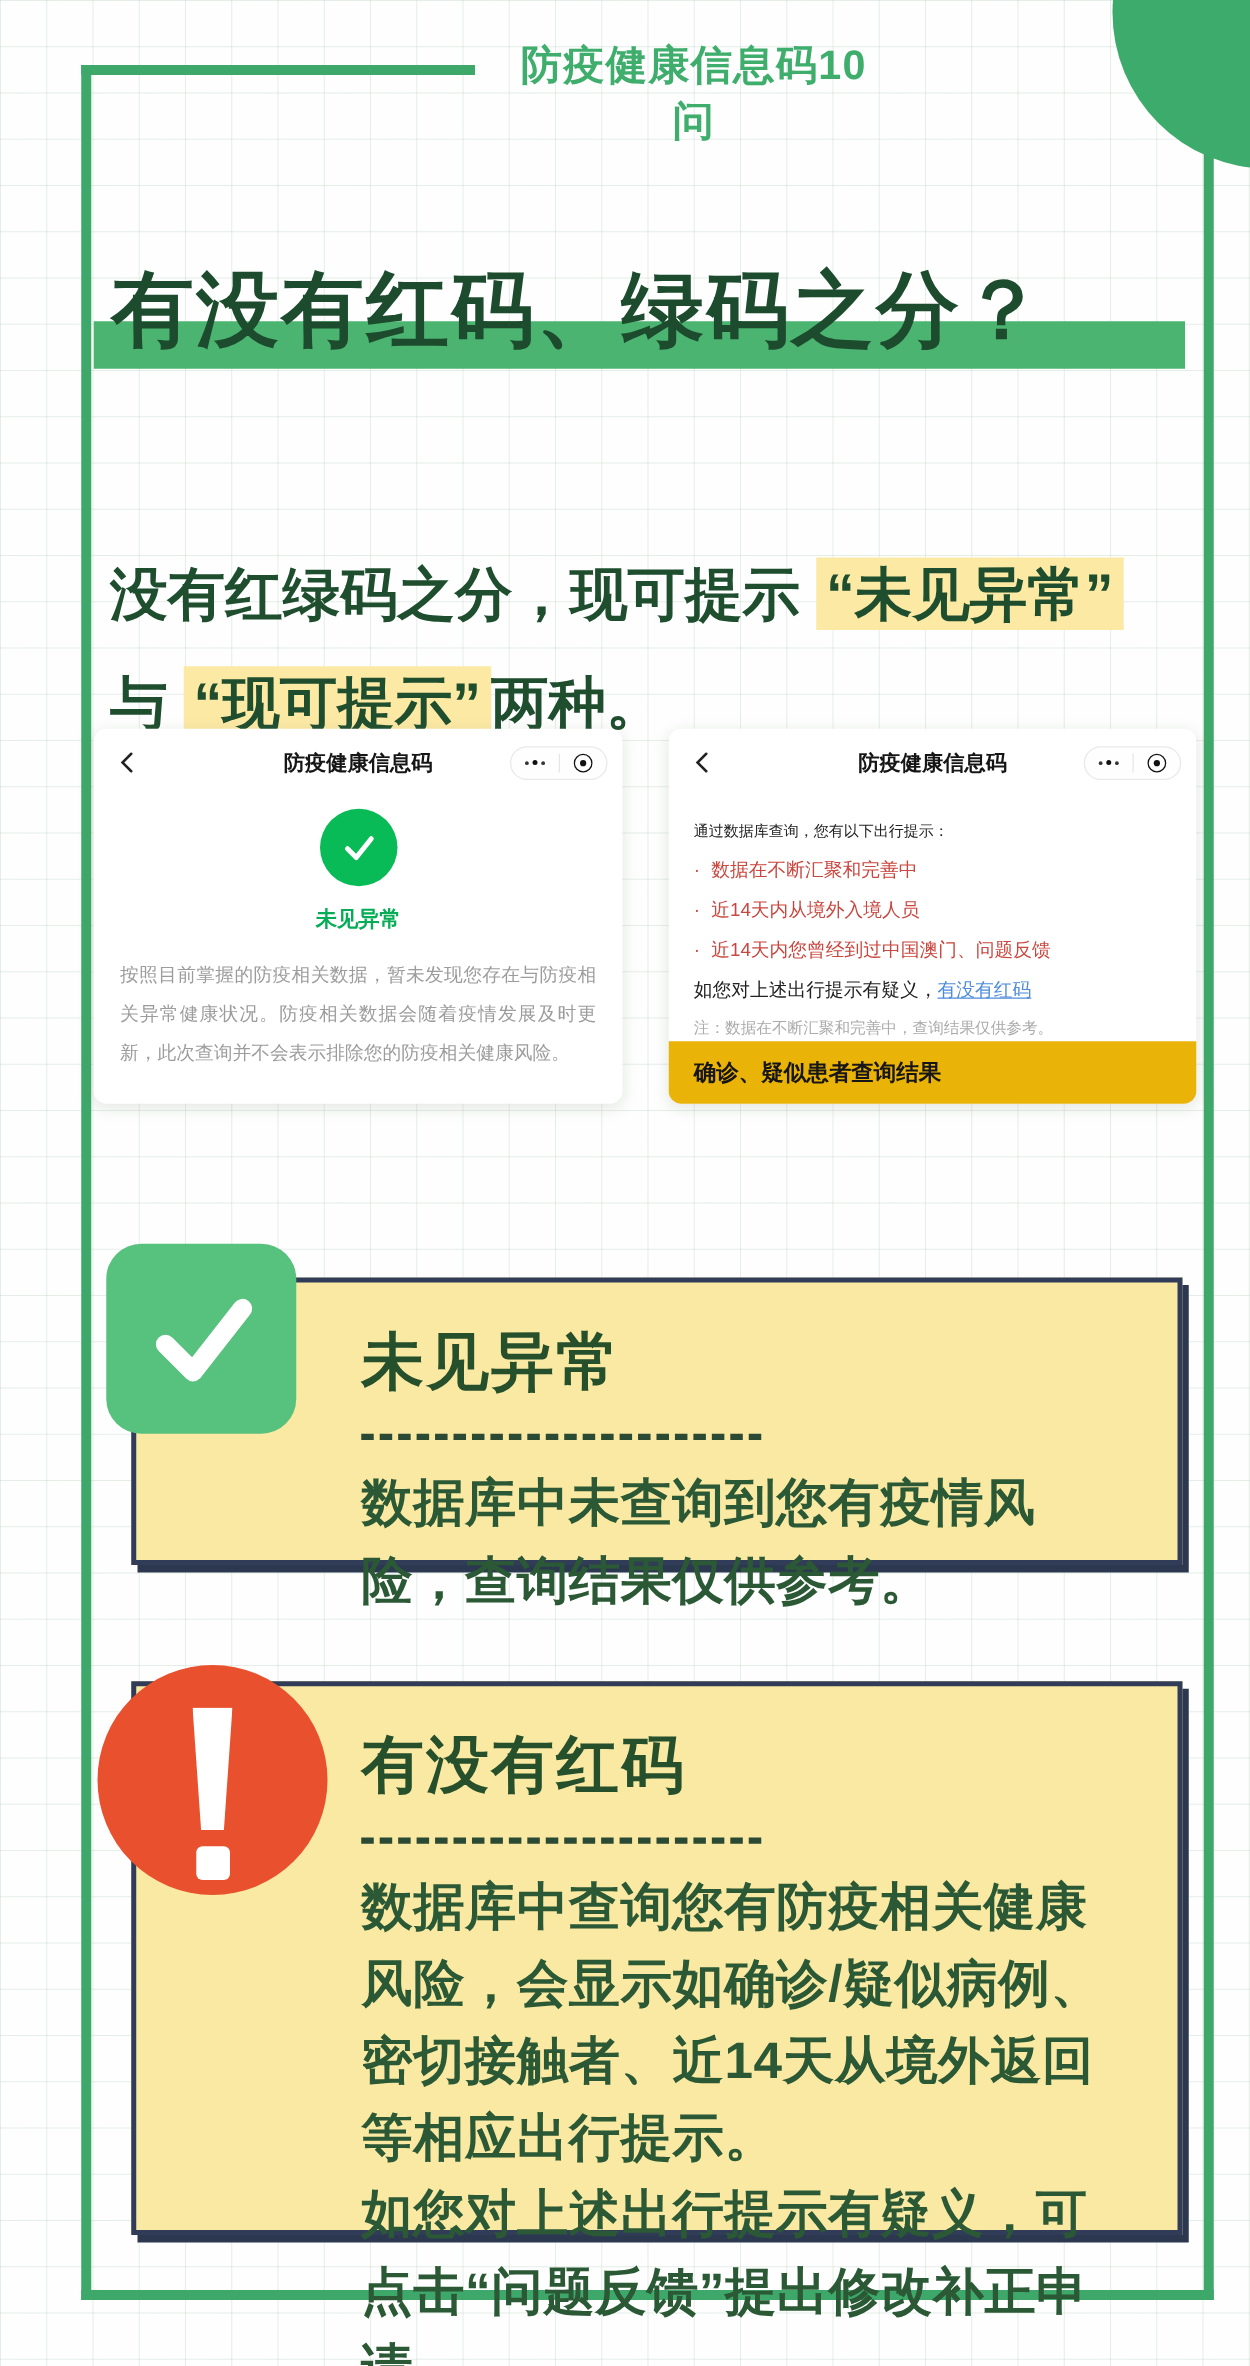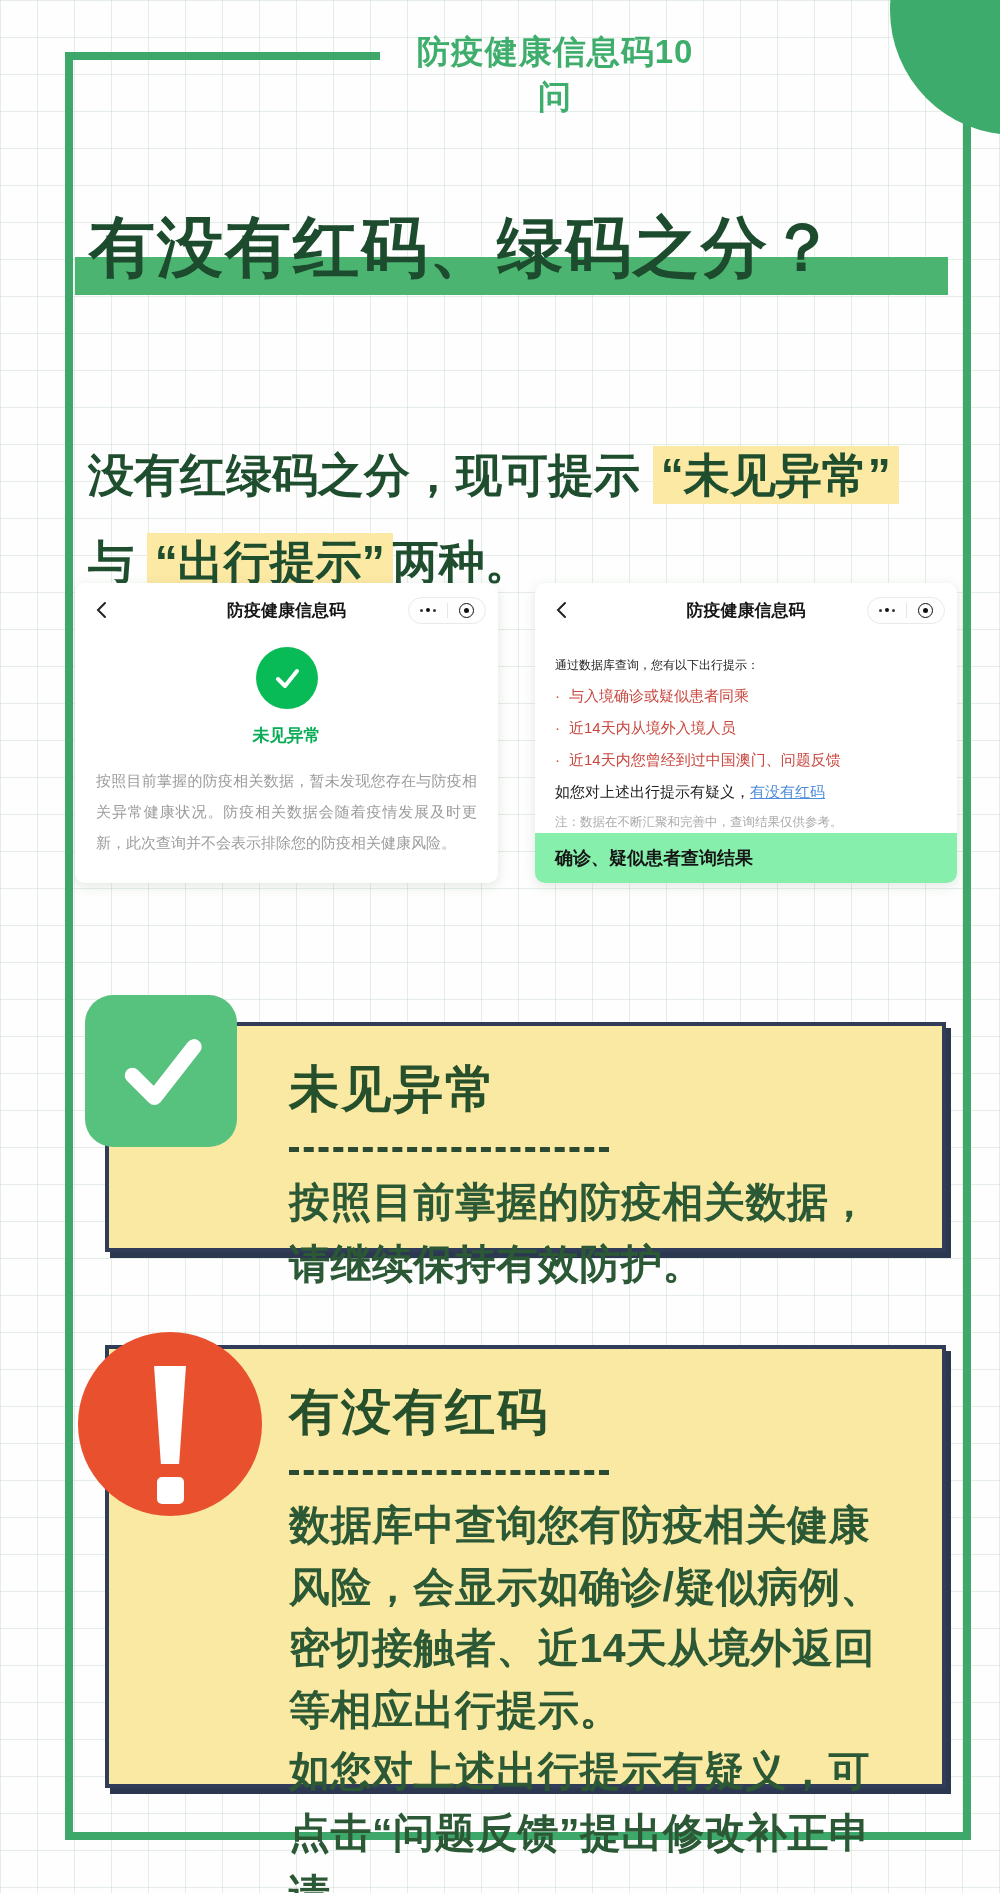--- a/index.html
+++ b/index.html
@@ -67,21 +67,21 @@
   .ph-body { margin:19px 21px 0; text-align:justify; font-size:15px; color:#9c9c9c; line-height:2.05; }
 
   
   .phr-content { padding:0 20px; }
   .phr-intro { margin-top:20px; font-size:12px; color:#222222; }
   .phr-alert { margin-top:13px; font-size:15px; color:#c9473f; }
   .phr-alert .bullet { margin-right:9px; }
   .phr-feedback { margin-top:13px; font-size:15px; color:#222222; }
   .phr-link { color:#4e8cd9; text-decoration:underline; cursor:pointer; }
   .phr-note { margin-top:12px; font-size:12.5px; color:#ababab;font-family:Liberation Serif, serif; }
-  .phr-footer { position:absolute; bottom:0; left:0; right:0; height:50px; background:#86efac;
+  .phr-footer { position:absolute; bottom:0; left:0; right:0; height:50px; background:#eab308;
                 border-radius:0 0 10px 10px; display:flex; align-items:center; padding:0 20px;
                 font-size:18px; font-weight:600; color:#161616; }
 
   
   .note-card { position:absolute; left:105px; width:841px; background:#fae9a2;
                border:4px solid #313d58; box-shadow:5px 6px 0 #2c3850; }
   .note-card-1 { top:1022px; height:230px; }
   .note-card-2 { top:1345px; height:443px; }
   .note-content { padding:30px 36px 0 180px; }
   .note-title { font-size:50px; font-weight:900; color:#264f2c; letter-spacing:2px; }
@@ -112,21 +112,21 @@
 
   <div class="hdr-title">防疫健康信息码10问</div>
 
   <div class="main-title-wrap">
     <div class="main-title-bar"></div>
     <span class="main-title-text">有没有红码、绿码之分？</span>
   </div>
 
   <div class="intro">
     <div><span>没有红绿码之分，</span><span>现可提示</span> <span class="hl">“未见异常”</span></div>
-    <div><span>与</span> <span class="hl">“出行提示”</span><span>两种。</span></div>
+    <div><span>与</span> <span class="hl">“现可提示”</span><span>两种。</span></div>
   </div>
 
   <div class="phone-card phone-left">
     <div class="ph-header">
       <span class="ph-title">防疫健康信息码</span>
       <span class="back-btn">
         <svg width="18" height="18" viewBox="0 0 18 18">
             <path d="M12 2 L5 9 L12 16" fill="none" stroke="#222" stroke-width="2" stroke-linecap="round"></path>
           </svg>
       </span>
@@ -166,34 +166,34 @@
             <i></i>
           </span>
         <span class="cap-div"></span>
         <span class="cap-target">
             <i></i>
           </span>
       </span>
     </div>
     <div class="phr-content">
       <div class="phr-intro">通过数据库查询，您有以下出行提示：</div>
-      <div class="phr-alert"><span class="bullet">·</span><span>与入境确诊或疑似患者同乘</span></div>
+      <div class="phr-alert"><span class="bullet">·</span><span>数据在不断汇聚和完善中</span></div>
       <div class="phr-alert"><span class="bullet">·</span><span>近14天内从境外入境人员</span></div>
       <div class="phr-alert"><span class="bullet">·</span><span>近14天内您曾经到过中国澳门、问题反馈</span></div>
       <div class="phr-feedback"><span>如您对上述出行提示有疑义，</span><span class="phr-link">有没有红码</span></div>
       <div class="phr-note">注：数据在不断汇聚和完善中，查询结果仅供参考。</div>
     </div>
     <div class="phr-footer">确诊、疑似患者查询结果</div>
   </div>
 
   <div class="note-card note-card-1">
     <div class="note-content">
       <div class="note-title">未见异常</div>
       <div class="note-dash"></div>
-      <div class="note-body">按照目前掌握的防疫相关数据，请继续保持有效防护。</div>
+      <div class="note-body">数据库中未查询到您有疫情风险，查询结果仅供参考。</div>
     </div>
   </div>
   <div class="check-square">
     <svg width="110" height="110" viewBox="0 0 100 100">
         <path d="M24 54 L44 74 L80 28" fill="none" stroke="#ffffff" stroke-width="14" stroke-linecap="round" stroke-linejoin="round"></path>
       </svg>
   </div>
 
   <div class="note-card note-card-2">
     <div class="note-content">

